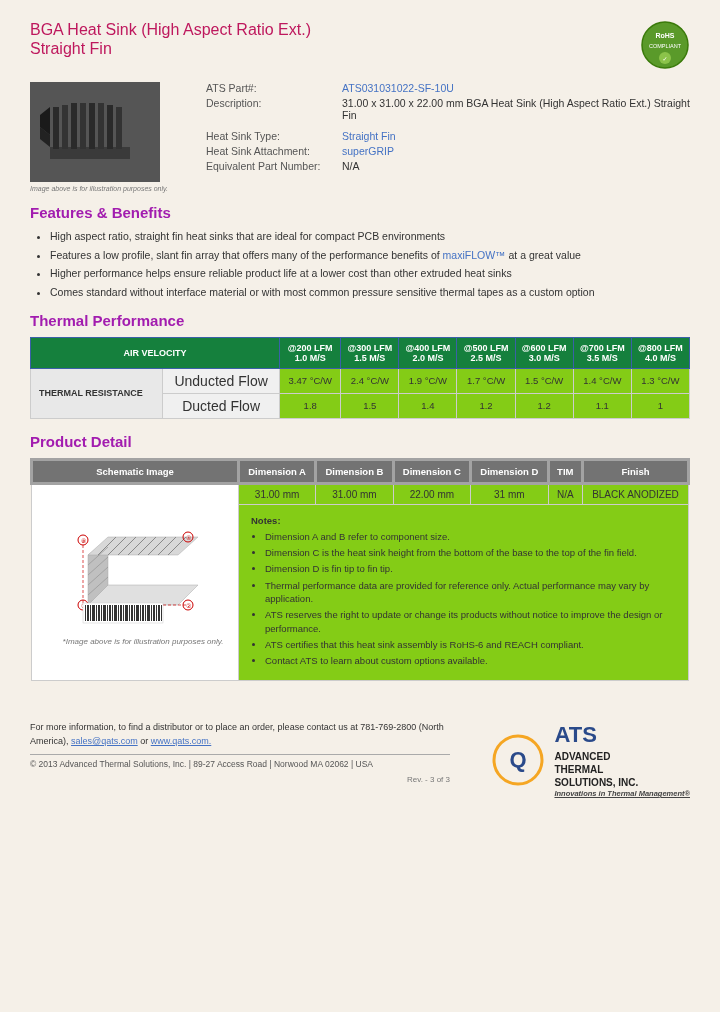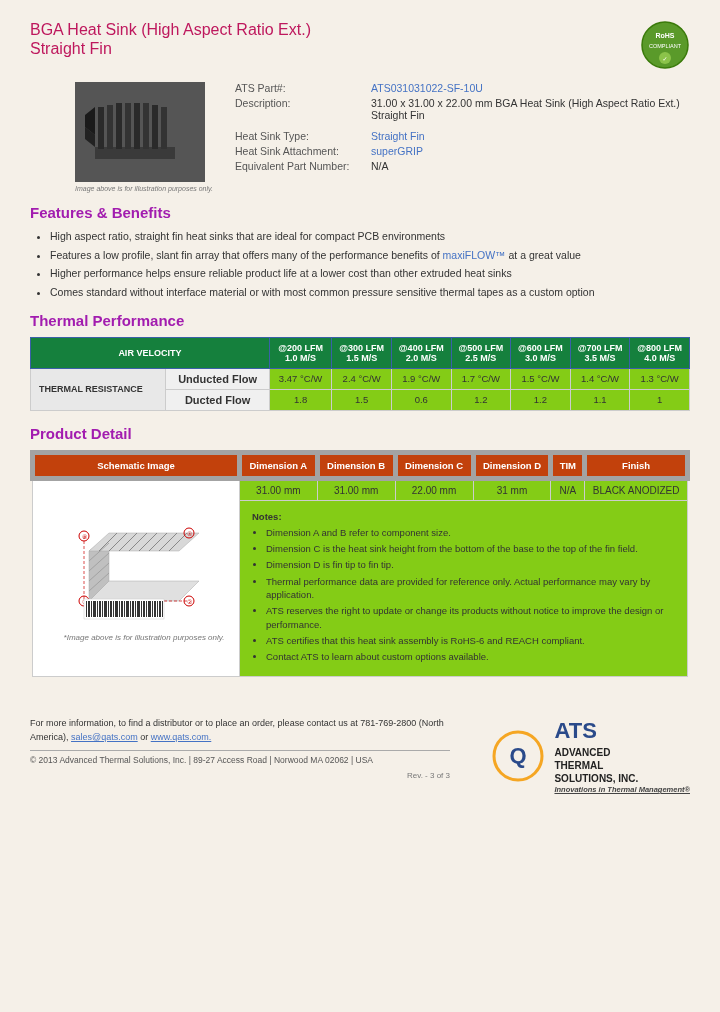--- a/index.html
+++ b/index.html
@@ -27,23 +27,22 @@
       font-weight: normal;
       color: #be185d;
       line-height: 1.2;
     }
     .rohs-badge {
       width: 50px;
       height: 50px;
     }
     .product-info-section {
       display: flex;
-      gap: 20px;
+      gap: 36px;
       margin-bottom: 10px;
-      margin-left: 45px;
     }
     .product-image-area {
       width: 140px;
       flex-shrink: 0;
     }
     .product-image-box {
       width: 130px;
       height: 100px;
       background: #555;
       display: flex;
@@ -114,42 +113,42 @@
     }
     .thermal-table td {
       border: 1px solid #ccc;
       padding: 4px 5px;
       text-align: center;
       background: #84cc16;
       font-size: 9.5px;
     }
     .thermal-table td.row-label {
       background: #f0f0f0;
-      font-size: 11px;
-      font-weight: bold;
+      font-size: 14px;
+      font-weight: normal;
     }
     .thermal-table td.row-header {
       background: #e8e8e8;
       font-size: 9px;
       font-weight: bold;
       text-align: left;
       padding-left: 8px;
     }
     
     .detail-table {
       width: 100%;
       border-collapse: collapse;
       font-size: 10px;
     }
     .detail-table th {
-      background: #c2410c;
+      background: #737373;
       color: white;
       text-align: center;
       padding: 5px 4px;
-      border: 5px solid #a3a3a3;
+      border: 3px solid #a3a3a3;
       font-size: 9.5px;
     }
     .detail-table td {
       border: 1px solid #ccc;
       padding: 4px 6px;
       text-align: center;
       background: #84cc16;
       font-size: 10px;
       vertical-align: top;
     }
@@ -345,21 +344,21 @@
           <td>1.9 °C/W</td>
           <td>1.7 °C/W</td>
           <td>1.5 °C/W</td>
           <td>1.4 °C/W</td>
           <td>1.3 °C/W</td>
         </tr>
         <tr>
           <td class="row-label">Ducted Flow</td>
           <td>1.8</td>
           <td>1.5</td>
-          <td>0.6</td>
+          <td>1.4</td>
           <td>1.2</td>
           <td>1.2</td>
           <td>1.1</td>
           <td>1</td>
         </tr>
       </tbody>
     </table>
   </div>
 
   <div>

